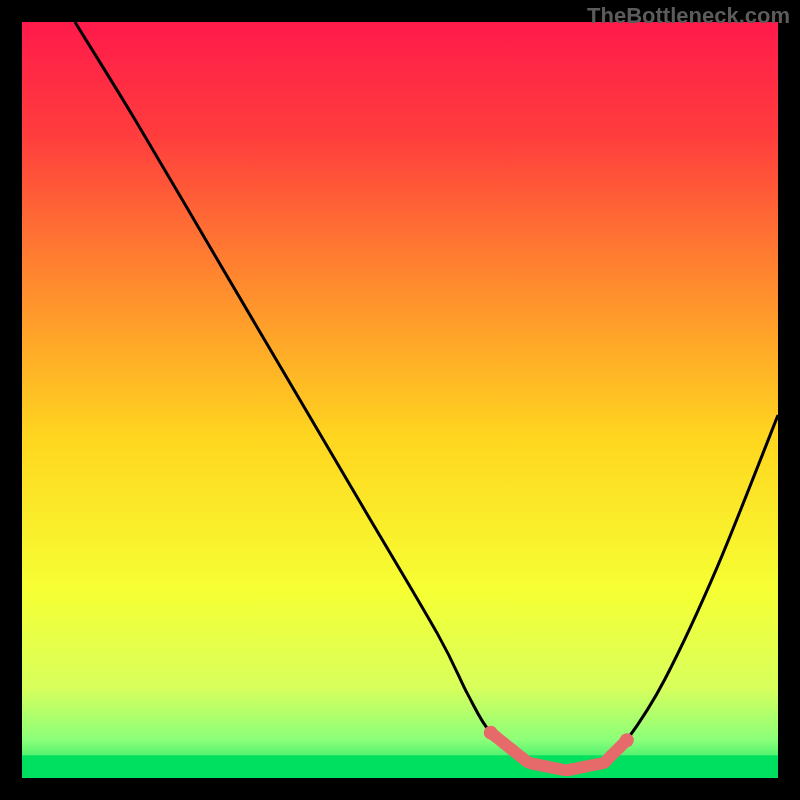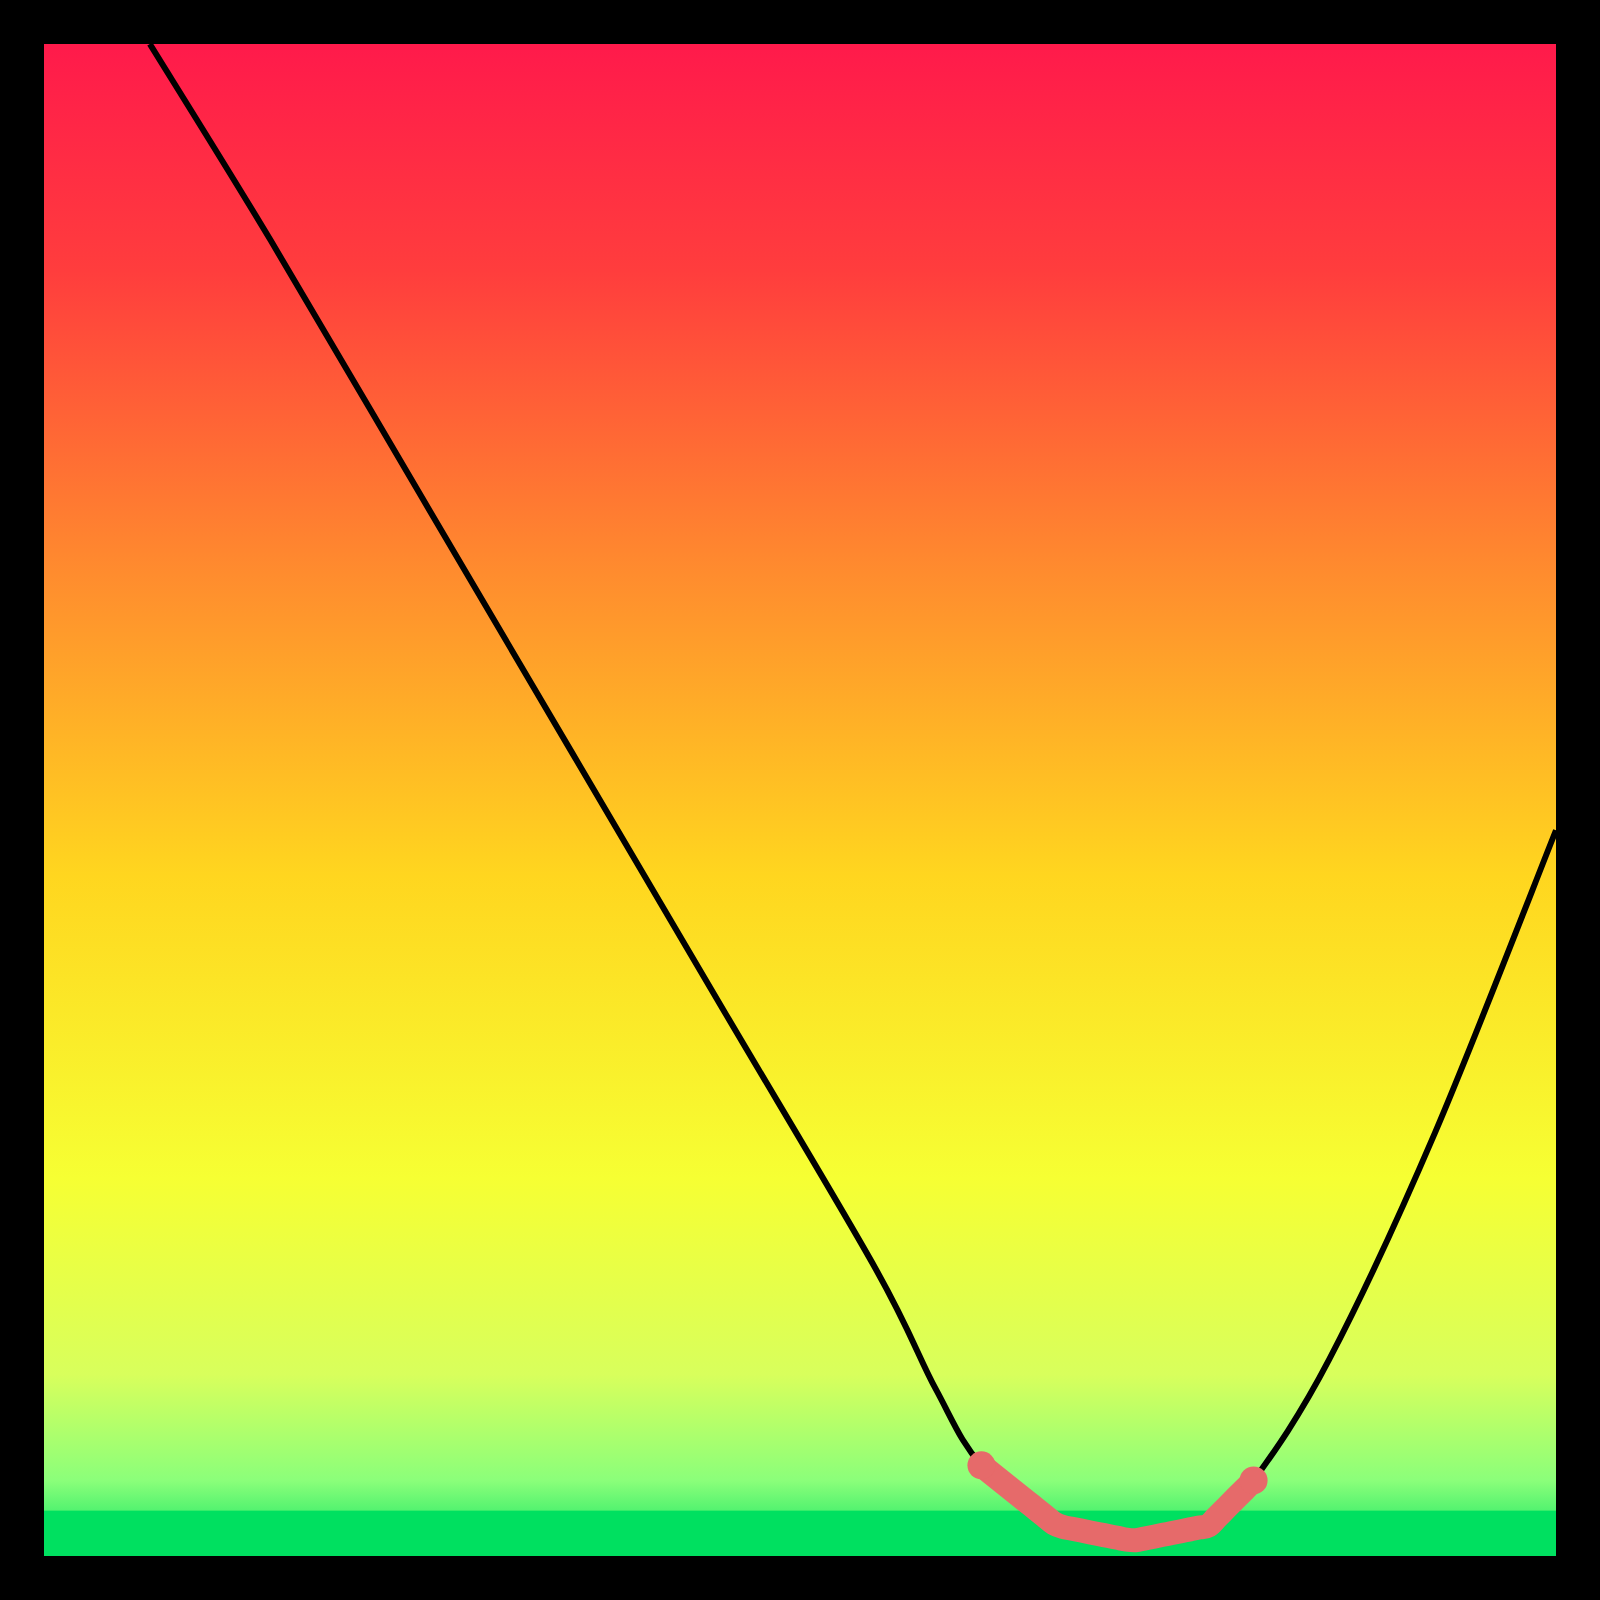--- a/index.html
+++ b/index.html
@@ -35,20 +35,21 @@
     overflow: hidden;
   }
   svg {
     display: block;
   }
 </style>
 </head>
 <body>
 
 <div class="container">
+  <div class="watermark">TheBottleneck.com</div>
   <div class="plot-area">
     <svg id="chart-svg" width="756" height="756" viewBox="0 0 756 756">
         <defs>
           <linearGradient id="bg-grad" x1="0" y1="0" x2="0" y2="1">
             <stop offset="0%" stop-color="#ff1a4b"></stop>
             <stop offset="15%" stop-color="#ff3d3d"></stop>
             <stop offset="35%" stop-color="#ff8c2e"></stop>
             <stop offset="55.00000000000001%" stop-color="#ffd61f"></stop>
             <stop offset="75%" stop-color="#f6ff33"></stop>
             <stop offset="88%" stop-color="#d8ff5c"></stop>

